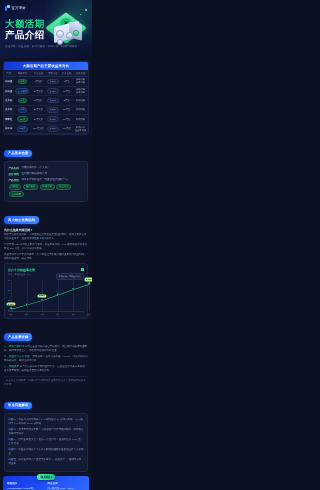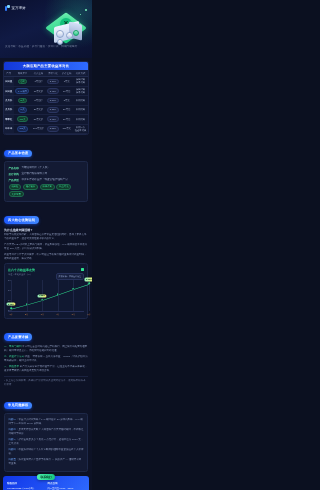--- a/index.html
+++ b/index.html
@@ -203,20 +203,24 @@
       <span class="box-top"></span>
       <span class="slot"></span>
       <span class="box-face"></span>
       <span class="box-side"></span>
       <span class="coin c1"></span>
       <span class="coin c2"></span>
       <span class="coin c3"></span>
       <span class="coin c4"></span>
     </div>
 
+    <div class="hero-title">
+      <div class="l1">大额活期</div>
+      <div class="l2">产品介绍</div>
+    </div>
     <div class="hero-sub">灵活存取 · 收益稳健 · 起存门槛低 · 按日计息 · 到期自动续存</div>
   </div>
 
   <div class="tbl-wrap">
     <div class="tbl-title">大额活期产品主要收益率对比</div>
     <table>
       <thead>
           <tr id="thead-row">
             <th>产品</th>
             <th>期限类型</th>

